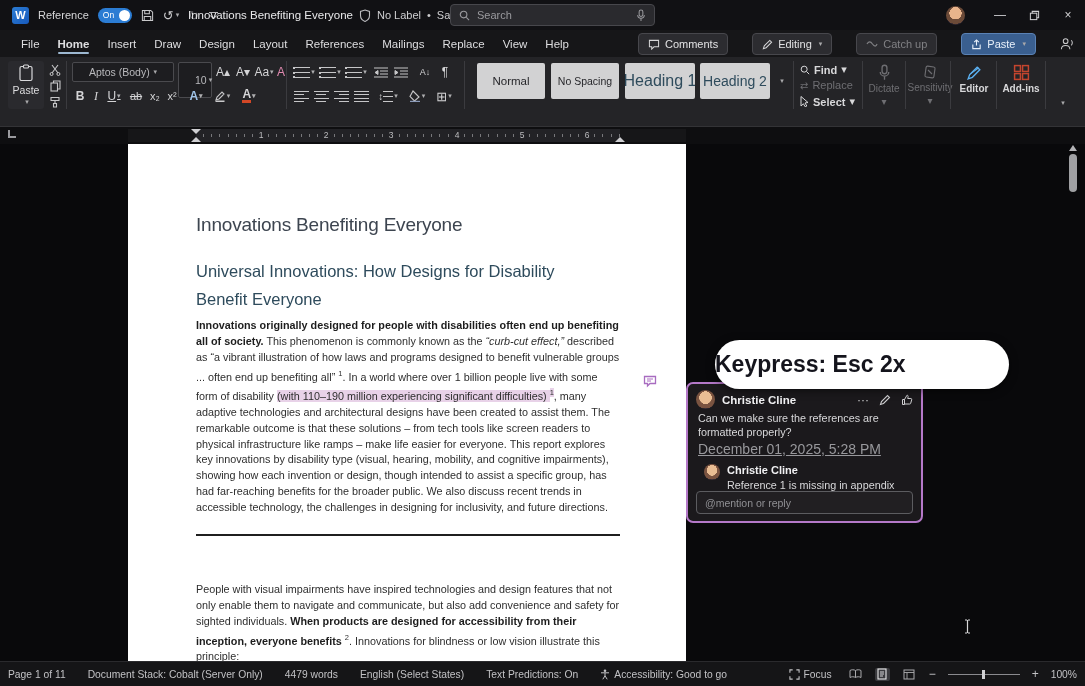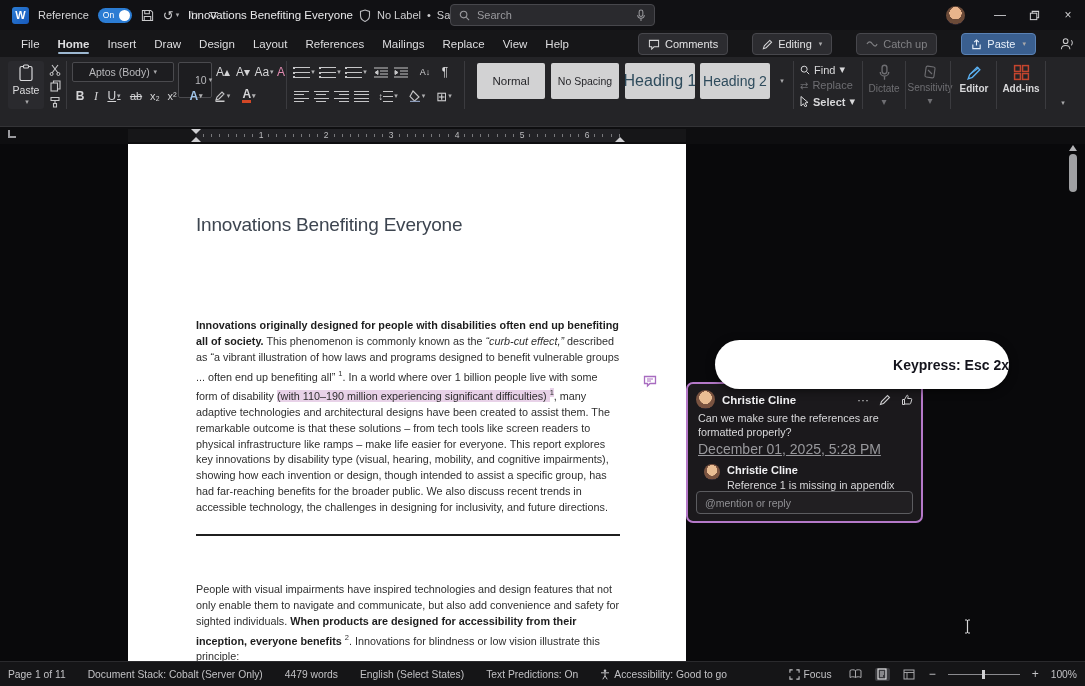--- a/index.html
+++ b/index.html
@@ -97,21 +97,21 @@
   .cc-name { font-size:11.5px; font-weight:bold; color:#f0f0f2; flex:1; }
   .cc-icons { display:flex; align-items:center; gap:10px; color:#cfcfd1; }
   .cc-text { font-size:10.8px; color:#d8d8da; line-height:13.5px; margin:3px 0 2px 2px; width:205px; }
   .cc-time { font-size:14px; color:#98989c; margin-left:2px;text-decoration:underline; }
   .cc-reply { display:flex; gap:7px; margin:7px 0 0 8px; }
   .cc-reply .cc-name { font-size:11px; }
   .cc-input { position:absolute; left:8px; right:8px; bottom:7px; height:23px; background:#211f22; border:1px solid #5c5c60; border-radius:4px; color:#d0d0d2; font-size:10.5px; padding:0 8px; width:calc(100% - 16px); font-family:inherit; outline:none; }
   .cc-input::placeholder { color:#909094; }
 
   
-  .keypill { position:absolute; left:715px; top:196px; width:294px; height:49px; background:#ffffff; border-radius:25px; display:flex; align-items:center; justify-content:flex-end; font-size:14px; font-weight:bold; color:#14141c; box-shadow:0 2px 8px rgba(0,0,0,0.5); }
+  .keypill { position:absolute; left:715px; top:196px; width:294px; height:49px; background:#ffffff; border-radius:25px; display:flex; align-items:center; justify-content:flex-start; font-size:23px; font-weight:bold; color:#14141c; box-shadow:0 2px 8px rgba(0,0,0,0.5); }
 
   
   .vscroll-arrow { position:absolute; left:1069px; top:145px; width:0; height:0; border-left:4px solid transparent; border-right:4px solid transparent; border-bottom:6px solid #b3b3b6; }
   .vscroll-thumb { position:absolute; left:1069px; top:154px; width:8px; height:38px; border-radius:4px; background:#9fa0a3; }
   .ibeam { position:absolute; left:963px; top:475px; color:#d8d8da; font-size:13px; }
 
   
   .statusbar { position:absolute; bottom:0; left:0; width:1085px; height:18px; background:#151517; border-top:1px solid #2a2a2d; display:flex; align-items:center; font-size:10.3px; color:#c2c2c5; padding:12px 8px; }
   .sb-item { margin-right:22px; display:flex; align-items:center; gap:4px; white-space:nowrap; }
   .sb-right { margin-left:auto; display:flex; align-items:center; gap:12px; }
@@ -374,21 +374,21 @@
       </div>
   </div>
   <div class="vdiv" style="left:793px"></div>
 
   <div class="grp" style="left:794px;width:68px">
     <div class="ed-row" style="left:6px;top:6px">
       <svg width="10" height="10" viewBox="0 0 12 12">
           <circle cx="5" cy="5" r="3.6" fill="none" stroke="#d8d8da" stroke-width="1.2"></circle>
           <path d="M8 8l3 3" stroke="#d8d8da" stroke-width="1.2"></path>
         </svg>
-      <span style="font-weight:normal">Find</span>
+      <span style="font-weight:bold">Find</span>
         <span class="mini">▾</span>
     </div>
     <div class="ed-row dis" style="left:6px;top:22px">
       <span style="font-size:10px">⇄</span>
       <span>Replace</span>
     </div>
     <div class="ed-row" style="left:6px;top:38px">
       <svg width="9" height="11" viewBox="0 0 9 11">
           <path d="M1 0.5l7 6-3 0.5 1.8 3-1.6 0.8-1.8-3L1 10z" fill="none" stroke="#d8d8da" stroke-width="1"></path>
         </svg>
@@ -478,20 +478,21 @@
     <span class="num" style="left:459px">6</span>
     <div class="mk top"></div>
     <div class="mk bot"></div>
     <div class="mk rgt"></div>
   </div>
 </div>
 
 <div class="docarea">
   <div class="page">
     <div class="doc-title">Innovations Benefiting Everyone</div>
+    <div class="doc-h1">Universal Innovations: How Designs for Disability Benefit Everyone</div>
 
     <div class="body-text p1">
       <span class="b">Innovations originally designed for people with disabilities often end up benefiting all of society.</span><span> This phenomenon is commonly known as the </span><span class="i">“curb-cut effect,”</span><span> described as “a vibrant illustration of how laws and programs designed to benefit vulnerable groups ... often end up benefiting all” </span><sup>1</sup><span>. In a world where over 1 billion people live with some form of disability </span><span class="hl">(with 110–190 million experiencing significant difficulties) </span><sup class="hl">1</sup><span>, many adaptive technologies and architectural designs have been created to assist them. The remarkable outcome is that these solutions – from tech tools like screen readers to physical infrastructure like ramps – make life easier for everyone. This report explores key innovations by disability type (visual, hearing, mobility, and cognitive impairments), showing how each invention or design, though intended to assist a specific group, has had far-reaching benefits for the broader public. We also discuss recent trends in accessible technology, the challenges in designing for inclusivity, and future directions.</span>
     </div>
 
     <div class="docrule"></div>
 
     <div class="body-text p2">
       <span>People with visual impairments have inspired technologies and design features that not only enable them to navigate and communicate, but also add convenience and safety for sighted individuals. </span><span class="b">When products are designed for accessibility from their inception, everyone benefits</span> <sup>2</sup><span>. Innovations for blindness or low vision illustrate this principle:</span>
     </div>

